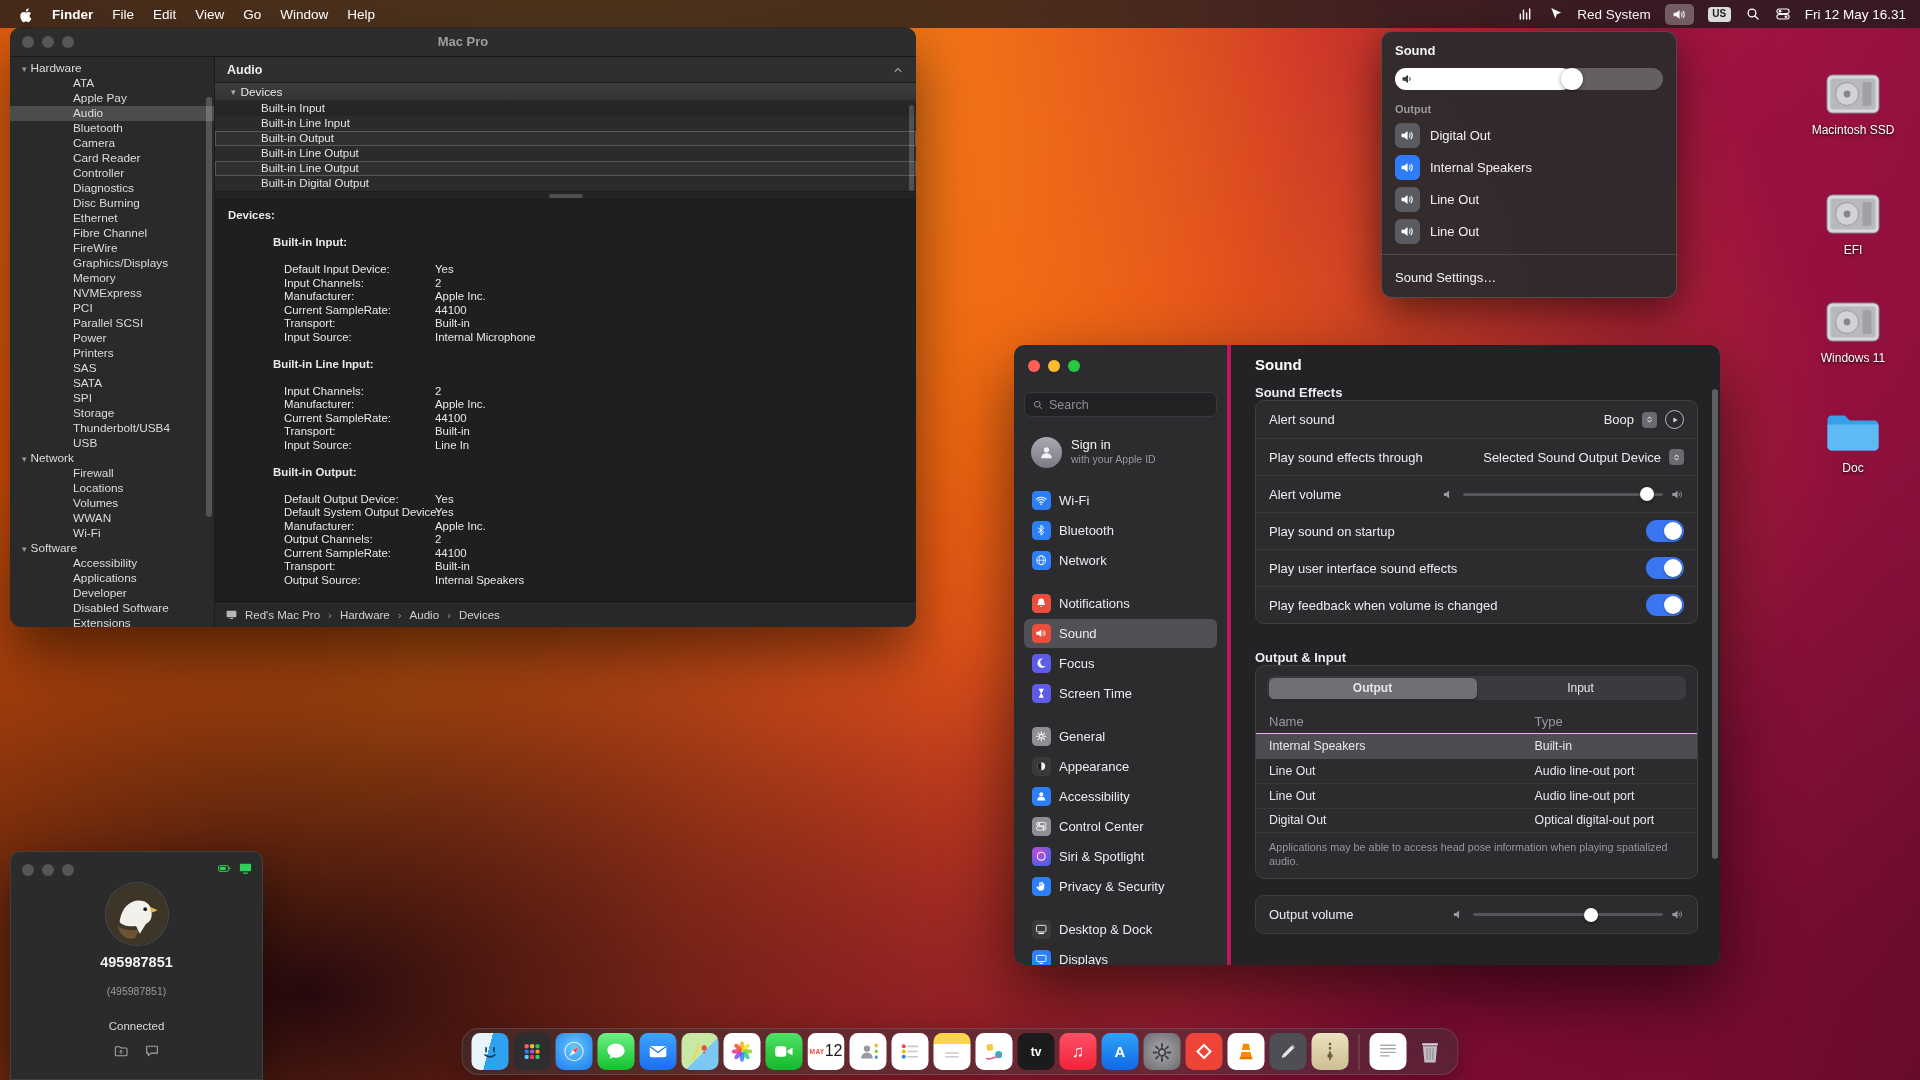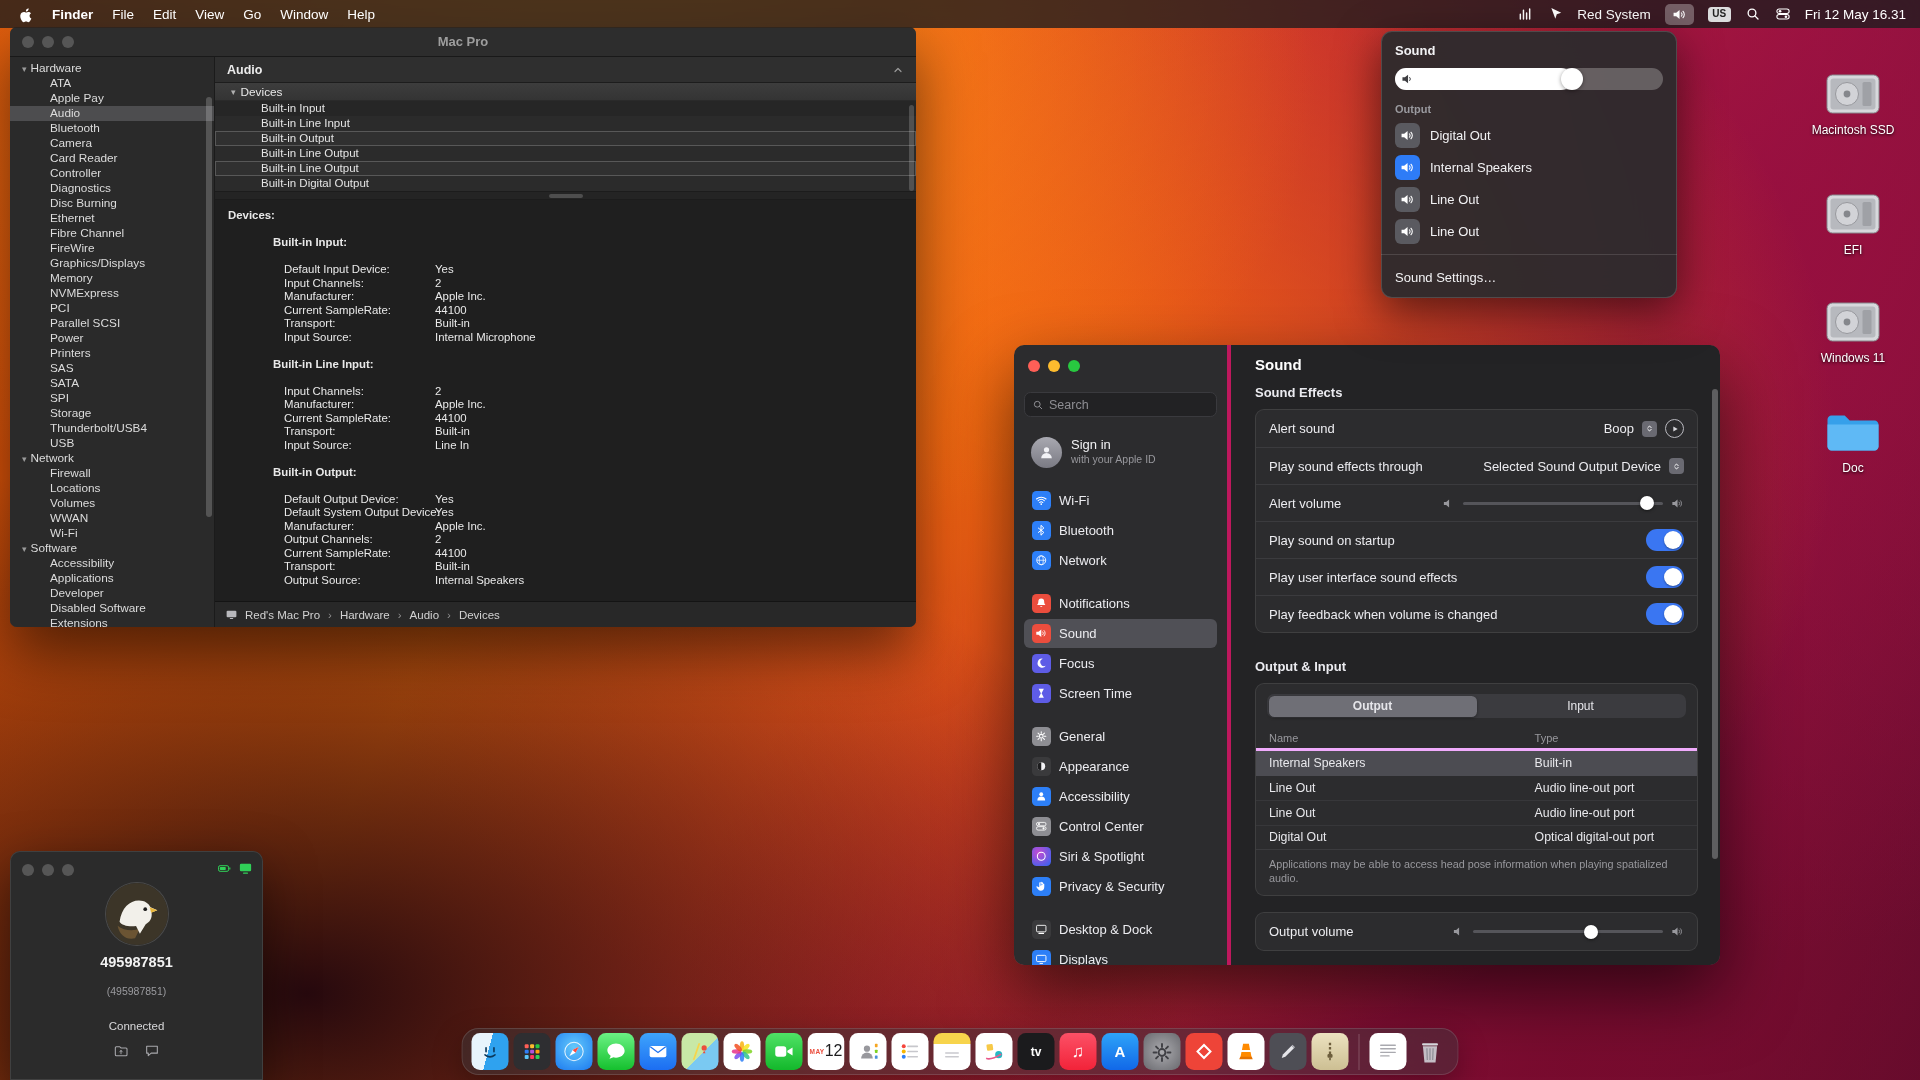--- a/index.html
+++ b/index.html
@@ -40,34 +40,34 @@
   .pop-out{font-size:11px;font-weight:700;color:#9a9a9f;margin:13px 0 4px}
   .pop-row{display:flex;align-items:center;gap:10px;height:32px;font-size:13px;white-space:nowrap}
   .pop-ic{width:25px;height:25px;border-radius:6px;background:#5a5a60;color:#fff;display:flex;
     align-items:center;justify-content:center;flex-shrink:0}
   .pop-ic svg{width:15px;height:15px}
   .pop-ic.on{background:#2e7cf7}
   .pop-div{height:1px;background:rgba(255,255,255,.13);margin:7px -14px}
   .pop-link{height:30px;display:flex;align-items:center;font-size:13px}
   
   .siw{position:absolute;left:10px;top:27px;width:906px;height:600px;z-index:10;background:#232323;
-    border-radius:7px;overflow:hidden;display:flex;flex-direction:column;
+    border-radius:12px;overflow:hidden;display:flex;flex-direction:column;
     box-shadow:0 24px 60px rgba(0,0,0,.55),0 0 0 1px rgba(255,255,255,.13) inset}
   .siw-tb{height:30px;background:#2d2d2d;border-bottom:1px solid #191919;position:relative;display:flex;
     align-items:center;justify-content:center;font-size:13px;font-weight:600;color:#9e9e9e;flex-shrink:0}
   .tl{display:flex;gap:8px}
   .tl i{width:12px;height:12px;border-radius:50%;background:#565656;display:block}
   .tl.color .r{background:#ff5f57}.tl.color .y{background:#febc2e}.tl.color .g{background:#28c840}
   .siw-tb .tl{position:absolute;left:12px;top:9px}
   .siw-body{flex:1;display:flex;min-height:0}
   .siw-side{width:205px;background:#2a2a2a;border-right:1px solid #1b1b1b;padding-top:4px;position:relative;
     overflow:hidden;font-size:11.8px;color:#dcdcdc;flex-shrink:0}
   .si-sec{height:15px;line-height:15px;padding-left:12px;white-space:nowrap}
   .si-sec .ch{color:#9a9a9a;font-size:9px;margin-right:4px}
-  .si-item{height:15px;line-height:15px;padding-left:40px;white-space:nowrap}
+  .si-item{height:15px;line-height:15px;padding-left:63px;white-space:nowrap}
   .si-item.sel{background:#4d4d4f}
   .siw-sbar{position:absolute;right:2px;top:40px;width:6px;height:420px;border-radius:3px;background:rgba(255,255,255,.2)}
   .siw-main{flex:1;display:flex;flex-direction:column;min-width:0;position:relative}
   .siw-phead{height:26px;background:#2f2f2f;border-bottom:1px solid #1d1d1d;display:flex;align-items:center;
     justify-content:space-between;padding:0 12px;font-size:12.5px;font-weight:700;color:#ececec;flex-shrink:0}
   .siw-phead .ico{width:12px;height:12px;color:#9a9a9a}
   .siw-ghead{height:18px;background:linear-gradient(#3d3d3d,#343434);border-bottom:1px solid #2a2a2a;
     display:flex;align-items:center;padding-left:16px;font-size:11.8px;color:#e8e8e8;flex-shrink:0}
   .siw-ghead .ch{color:#b0b0b0;font-size:9px;margin-right:5px}
   .si-drow{height:15px;line-height:15px;padding-left:46px;font-size:11.5px;color:#e4e4e4;background:#262626;white-space:nowrap}
@@ -108,21 +108,21 @@
     color:#ececf0;margin-bottom:1px;white-space:nowrap}
   .st-item.gapped{margin-top:14px}
   .st-item.sel{background:#505056}
   .st-ic{width:19px;height:19px;border-radius:4.5px;display:flex;align-items:center;justify-content:center;
     color:#fff;flex-shrink:0}
   .st-ic svg{width:12.5px;height:12.5px}
   .stw-content{flex:1;position:relative;background:#232325;padding:0 22px 0 24px;overflow:hidden;min-width:0}
   .stw-title{font-size:15px;font-weight:700;color:#fff;line-height:40px}
   .stw-h{font-size:13px;font-weight:700;color:#ebebf0}
   .stw-h.mt{margin-top:26px}
-  .card{margin-top:9px;background:#2c2c2e;border:1px solid rgba(255,255,255,.09);border-radius:9px}
+  .card{background:#2c2c2e;border:1px solid rgba(255,255,255,.09);border-radius:9px}
   .card.mt2{margin-top:16px}
   .card-row{height:37px;display:flex;align-items:center;justify-content:space-between;padding:0 13px}
   .card-row + .card-row{border-top:1px solid #3b3b3e}
   .row-lbl{font-size:13px;color:#ececf0;white-space:nowrap}
   .row-right{display:flex;align-items:center;gap:8px}
   .rowval{font-size:13px;color:#ececf0}
   .stepper{width:15px;height:16px;border-radius:4px;background:#6a6a72;color:#fff;display:inline-flex;
     align-items:center;justify-content:center}
   .stepper svg{width:9px;height:11px}
   .playbtn{width:19px;height:19px;border-radius:50%;border:1.3px solid #b9b9bf;color:#d6d6da;display:inline-flex;
@@ -135,21 +135,21 @@
   .sl-fill{height:100%;border-radius:2px;background:#98989d}
   .sl-knob{position:absolute;top:0;width:14px;height:14px;border-radius:50%;background:#fff;
     box-shadow:0 1px 3px rgba(0,0,0,.5)}
   .toggle{width:38px;height:22px;border-radius:11px;background:#48484c;position:relative;flex-shrink:0}
   .toggle.on{background:#3a76f2}
   .toggle .knob{position:absolute;top:2px;right:2px;width:18px;height:18px;border-radius:50%;background:#fff;
     box-shadow:0 1px 2px rgba(0,0,0,.35)}
   .seg-wrap{margin:10px 11px 9px;background:#3b3b3f;border-radius:7px;display:flex;padding:1.5px}
   .seg{flex:1;text-align:center;font-size:12px;line-height:21px;color:#e6e6ea;border-radius:5.5px}
   .seg.sel{background:#6f6f76;font-weight:600;box-shadow:0 1px 3px rgba(0,0,0,.35)}
-  .thead{display:flex;padding:5px 13px 4px;font-size:11px;color:#98989d;border-bottom:3px solid #f0abfc}
+  .thead{display:flex;padding:5px 13px 4px;font-size:13px;color:#98989d;border-bottom:1px solid #f0abfc}
   .c0{flex:0 0 64%;white-space:nowrap}
   .c1{flex:1;white-space:nowrap}
   .trow{display:flex;padding:0 13px;height:24.5px;align-items:center;font-size:12.3px;color:#e8e8ec}
   .trow + .trow{border-top:1px solid #37373a}
   .trow.sel{background:#4c4c52}
   .trow.sel + .trow{border-color:transparent}
   .footnote{padding:8px 13px 10px;font-size:10.8px;line-height:13.5px;color:#98989d;border-top:1px solid #3b3b3e;
     max-width:100%}
   .stw-sb{position:absolute;right:2.5px;top:44px;width:6px;height:470px;border-radius:3px;background:rgba(255,255,255,.27)}
   

